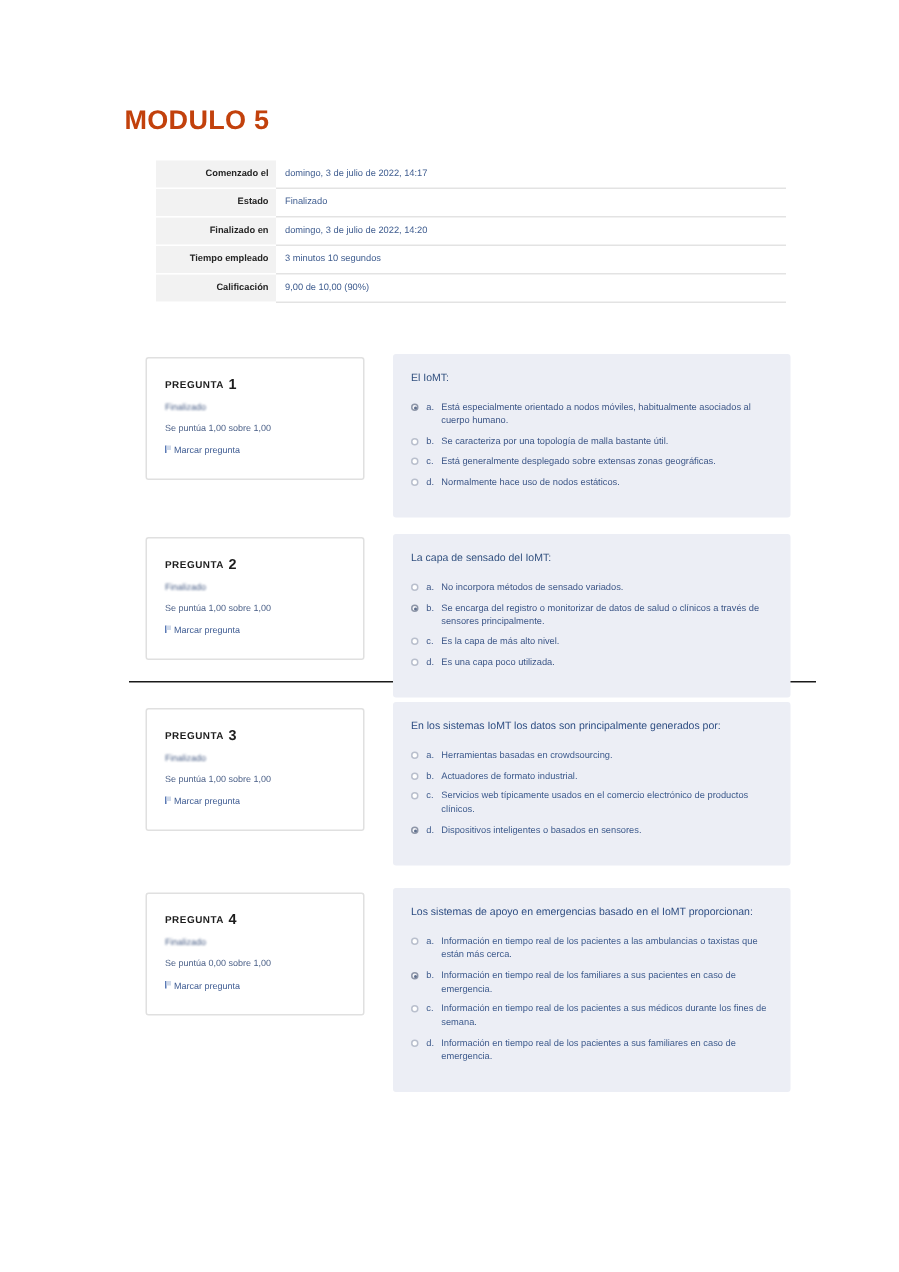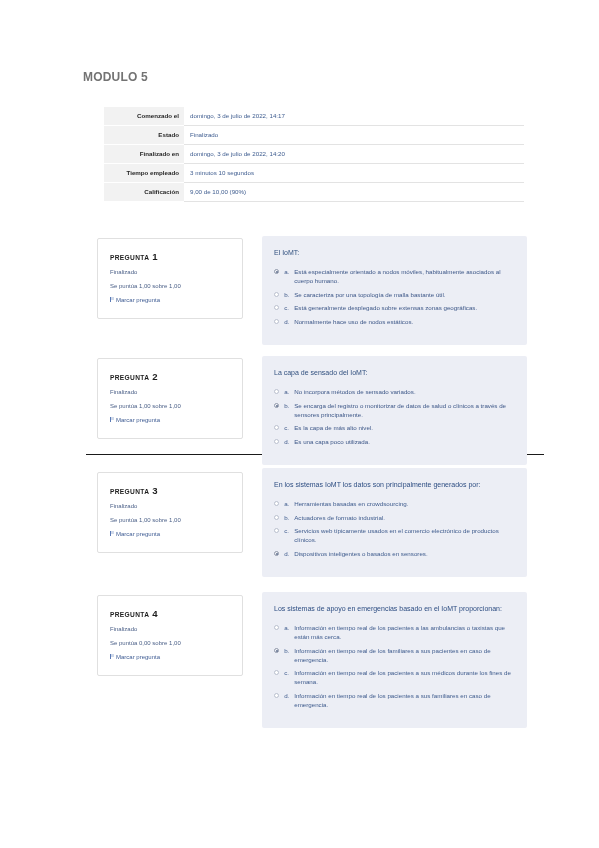--- a/index.html
+++ b/index.html
@@ -22,24 +22,24 @@
     width: 599px;
     height: 848px;
     background: #fff;
   }
 
   
   .page-title {
     position: absolute;
     left: 83px;
     top: 70px;
-    font-size: 12px;
+    font-size: 18px;
     font-weight: bold;
     letter-spacing: 0.2px;
-    color: #737373;
+    color: #c2410c;
   }
 
   
   .summary {
     position: absolute;
     left: 104px;
     top: 107px;
     width: 420px;
     border-collapse: collapse;
     font-size: 6.2px;

